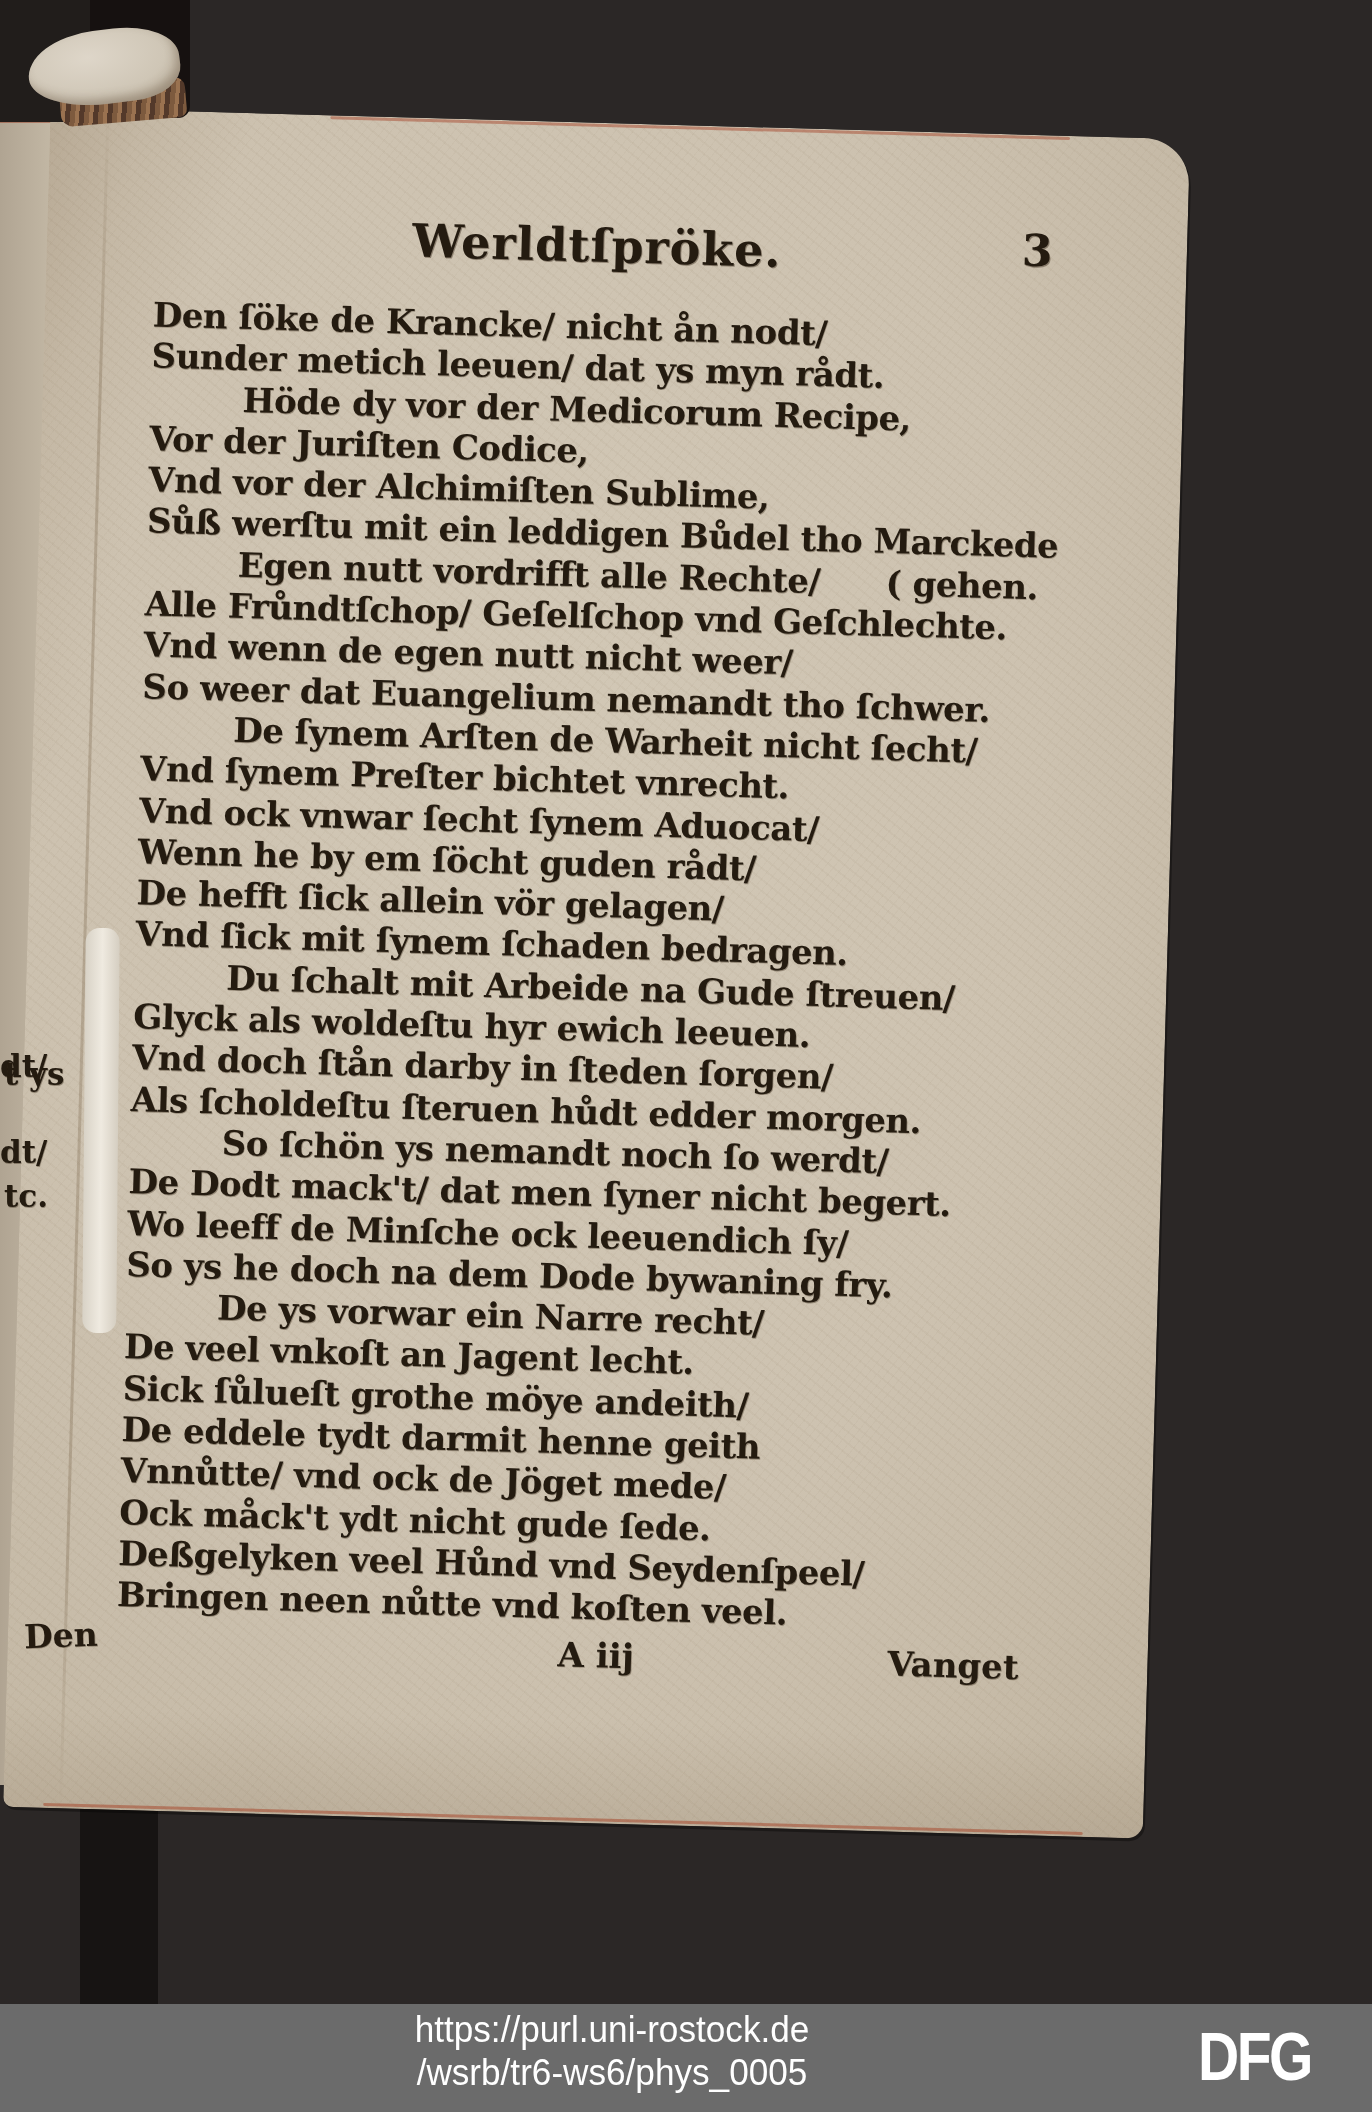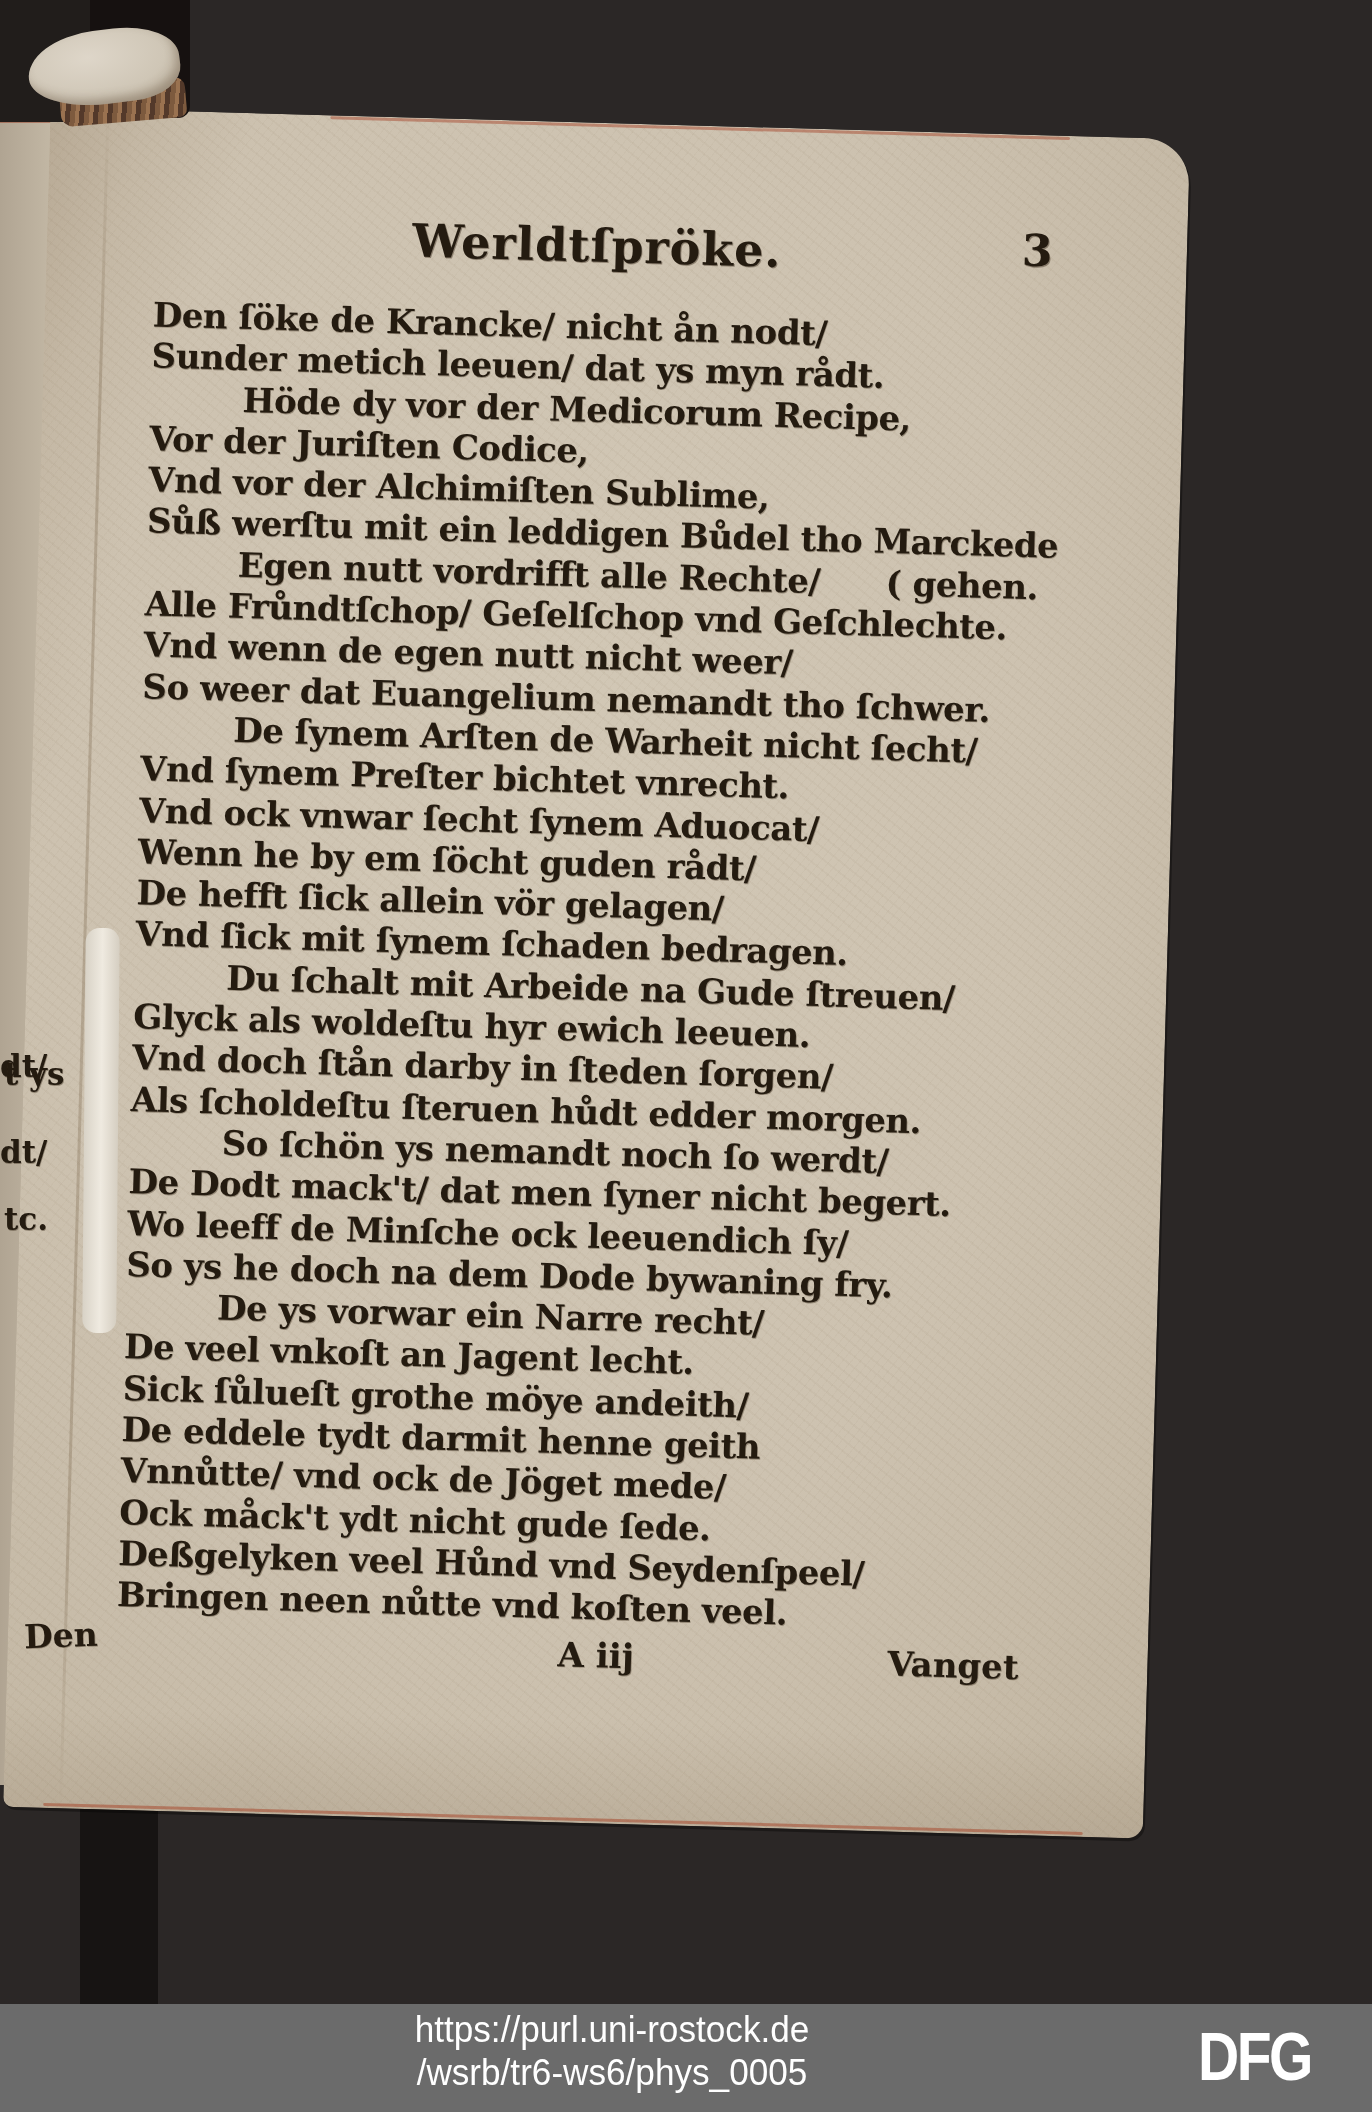--- a/index.html
+++ b/index.html
@@ -31,21 +31,21 @@
     background:repeating-linear-gradient(100deg,#7d5a3e 0 5px,#9a7250 5px 9px,#53392a 9px 14px);
     border-radius:6px 10px 8px 12px;transform:rotate(-5deg);}
   .repair-tape{position:absolute;left:84px;top:928px;width:34px;height:405px;z-index:6;
     background:linear-gradient(90deg,#d8d2c6,#efeae0 50%,#d5cec1);
     border-radius:14px;transform:rotate(.5deg);}
   .margin-frag{position:absolute;z-index:7;color:var(--ink);font:bold 31px/36px "DejaVu Serif",serif;
     text-shadow:.6px .8px 0 rgba(40,25,10,.35);}
   .frag-0{left:4px;top:1056px;}
   .frag-1{left:0px;top:1048px;}
   .frag-2{left:0px;top:1134px;}
-  .frag-3{left:4px;top:1178px;margin-top:23px;}
+  .frag-3{left:4px;top:1178px;}
   .facing-catchword{position:absolute;left:24px;top:1616px;z-index:7;color:var(--ink);
     font:bold 33px "DejaVu Serif",serif;transform:rotate(-2deg);
     text-shadow:.6px .8px 0 rgba(40,25,10,.35);}
 
   
   .book-page{position:absolute;left:50px;top:108px;width:1140px;height:1700px;z-index:2;
     transform:rotate(1.6deg);transform-origin:20px 20px;
     border-radius:8px 46px 16px 10px;
     background:
       repeating-linear-gradient(37deg,rgba(120,100,70,.05) 0 2px,rgba(0,0,0,0) 2px 9px),

